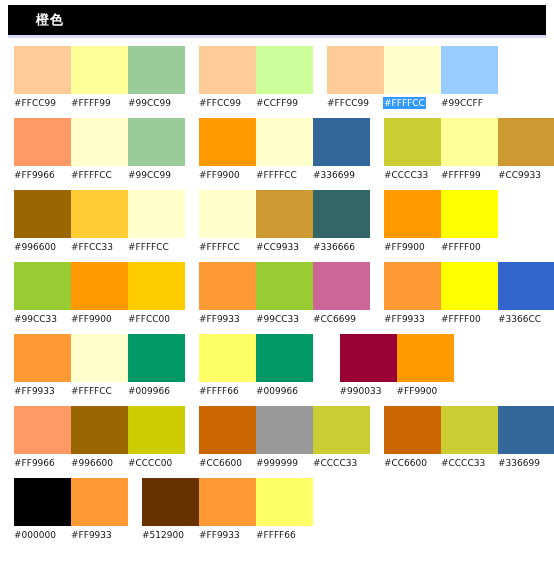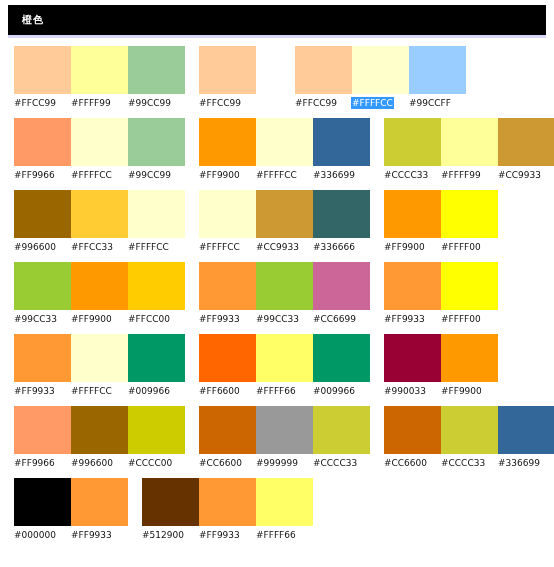--- a/index.html
+++ b/index.html
@@ -13,23 +13,23 @@
 
   
   .header-bar{
     position:absolute;left:8px;top:5px;width:538px;height:30px;
     background:#000000;
     box-sizing:border-box;
     display:flex;align-items:center;
   }
   .header-title{
     color:#ffffff;
-    font-size:10px;
+    font-size:13px;
     font-weight:bold;
-    padding-left:14px;
+    padding-left:28px;
     letter-spacing:1px;
     line-height:30px;
   }
   .header-rule{
     position:absolute;left:8px;top:35px;width:538px;height:3px;
     background:#d8d8f8;
   }
 
   
   .palette{
@@ -98,20 +98,24 @@
           <div class="cell">
             <span class="sw" style="background: rgb(153, 204, 153);"></span>
             <div class="lbl">#99CC99</div>
           </div>
         </div>
         <div class="pgroup g2">
           <div class="cell">
             <span class="sw" style="background: rgb(255, 204, 153);"></span>
             <div class="lbl">#FFCC99</div>
           </div>
+          <div class="cell">
+            <span class="sw" style="background: rgb(204, 255, 153);"></span>
+            <div class="lbl">#CCFF99</div>
+          </div>
         </div>
         <div class="pgroup g3">
           <div class="cell">
             <span class="sw" style="background: rgb(255, 204, 153);"></span>
             <div class="lbl">#FFCC99</div>
           </div>
           <div class="cell">
             <span class="sw" style="background: rgb(255, 255, 204);"></span>
             <div class="lbl"><span class="sel">#FFFFCC</span></div>
           </div>
@@ -236,42 +240,42 @@
         </div>
         <div class="pgroup g3">
           <div class="cell">
             <span class="sw" style="background: rgb(255, 153, 51);"></span>
             <div class="lbl">#FF9933</div>
           </div>
           <div class="cell">
             <span class="sw" style="background: rgb(255, 255, 0);"></span>
             <div class="lbl">#FFFF00</div>
           </div>
+          <div class="cell">
+            <span class="sw" style="background: rgb(51, 102, 204);"></span>
+            <div class="lbl">#3366CC</div>
+          </div>
         </div>
       </div>
       <div class="prow">
         <div class="pgroup g1">
           <div class="cell">
             <span class="sw" style="background: rgb(255, 153, 51);"></span>
             <div class="lbl">#FF9933</div>
           </div>
           <div class="cell">
             <span class="sw" style="background: rgb(255, 255, 204);"></span>
             <div class="lbl">#FFFFCC</div>
           </div>
           <div class="cell">
             <span class="sw" style="background: rgb(0, 153, 102);"></span>
             <div class="lbl">#009966</div>
           </div>
         </div>
         <div class="pgroup g2">
-          <div class="cell">
-            <span class="sw" style="background: rgb(255, 102, 0);"></span>
-            <div class="lbl">#FF6600</div>
-          </div>
           <div class="cell">
             <span class="sw" style="background: rgb(255, 255, 102);"></span>
             <div class="lbl">#FFFF66</div>
           </div>
           <div class="cell">
             <span class="sw" style="background: rgb(0, 153, 102);"></span>
             <div class="lbl">#009966</div>
           </div>
         </div>
         <div class="pgroup g3">

